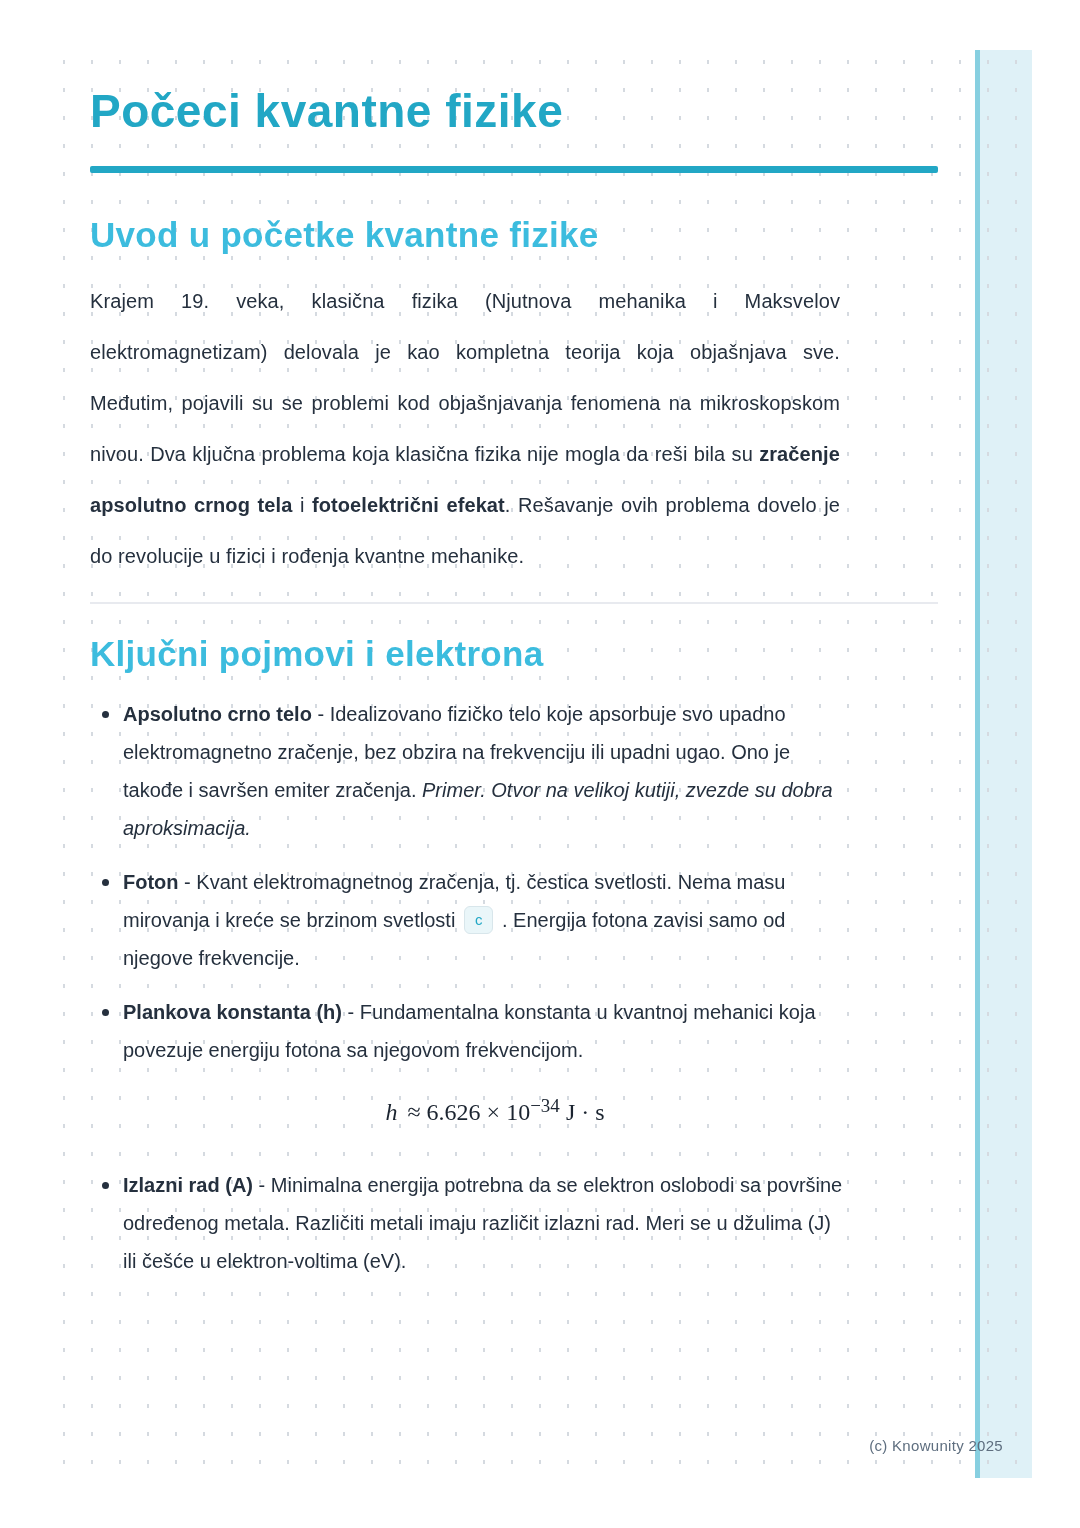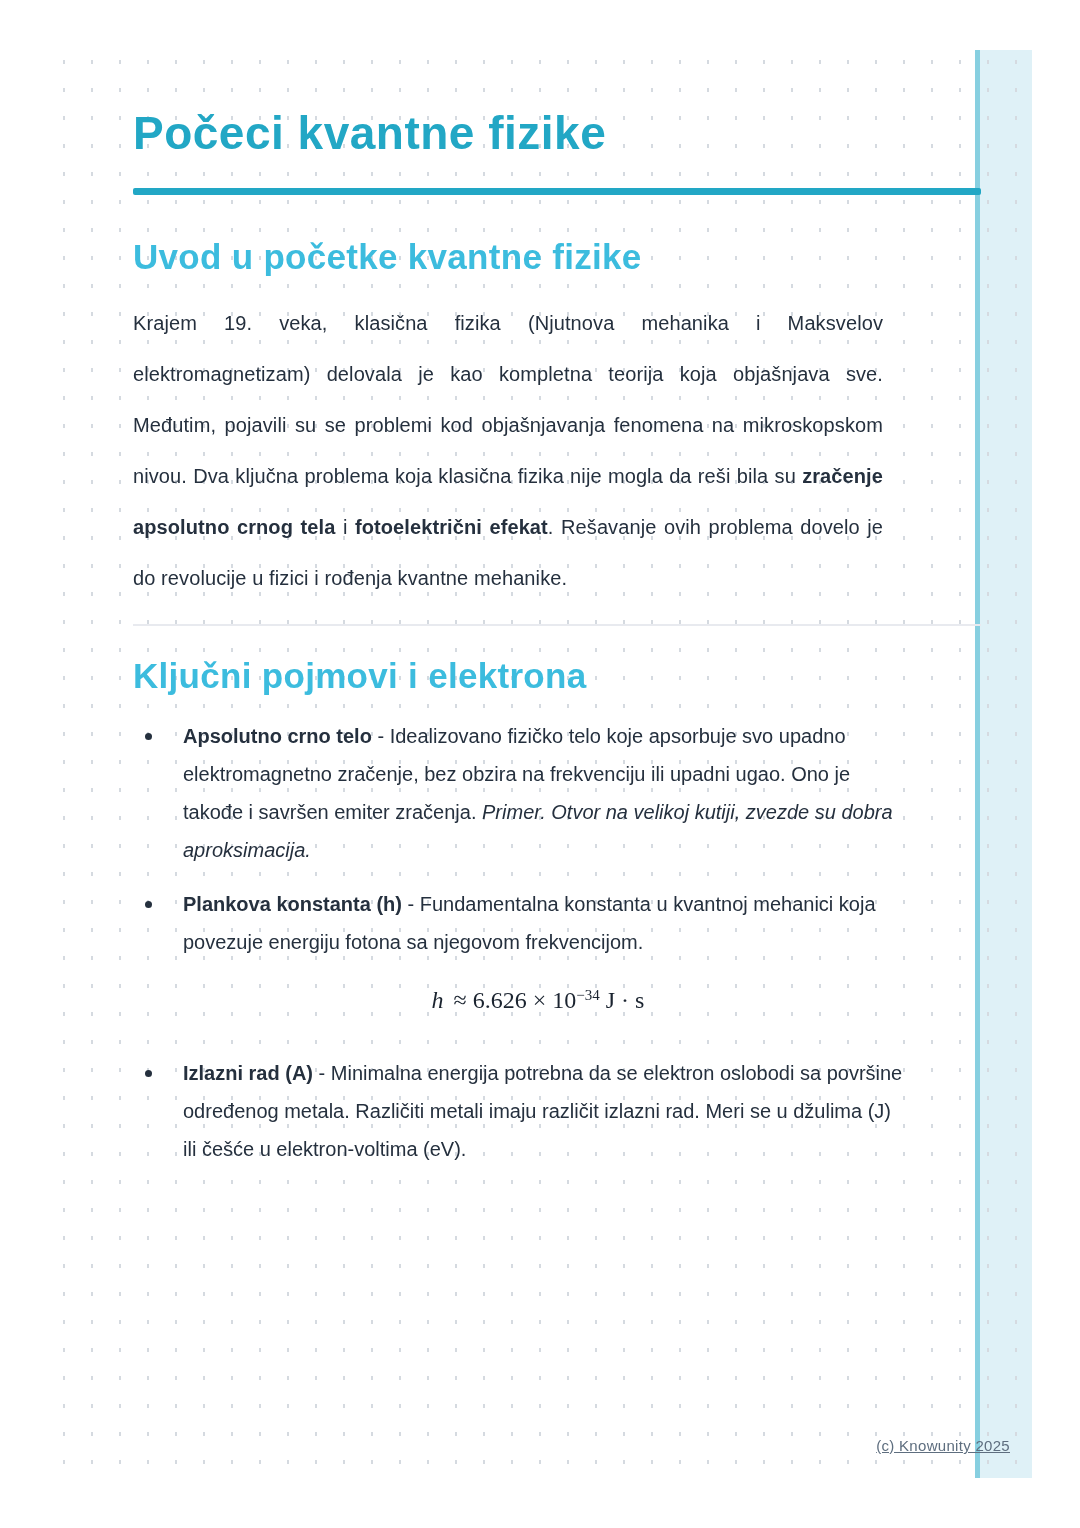--- a/index.html
+++ b/index.html
@@ -36,24 +36,23 @@
   .dots{
     position:absolute;
     left:54px; top:50px;
     width:978px; height:1428px;
     background-image:radial-gradient(1.3px 2.6px at 10px 12px, var(--dot) 97%, rgba(0,0,0,0) 100%);
     background-size:28px 28px;
     pointer-events:none;
   }
   .content{
     position:absolute;
-    left:90px; top:106px;
+    left:90px; top:84px;
     width:848px;
     color:var(--text);
-    margin-left:43px;
   }
   h1.title{
     font-size:46px;
     line-height:54px;
     font-weight:bold;
     letter-spacing:0.5px;
     color:var(--accent);
     margin-bottom:28px;
   }
   .rule{
@@ -88,21 +87,20 @@
     width:770px;
   }
   ul.terms li.bullet{
     display:flex;
     align-items:flex-start;
     gap:14px;
     padding-left:12px;
     font-size:20px;
     line-height:38px;
     margin-bottom:16px;
-    justify-content:space-between;
   }
   .bdot{
     flex:0 0 auto;
     width:7px; height:7px;
     border-radius:50%;
     background:var(--text);
     margin-top:16px;
   }
   .btext{max-width:720px;}
   .b{font-weight:bold;}
@@ -122,31 +120,30 @@
   li.formula-block{
     list-style:none;
     text-align:center;
     width:810px;
     font-family:"Liberation Serif","DejaVu Serif",serif;
     font-size:24px;
     color:#1B2430;
     margin:26px 0 40px 0;
   }
   .f-var{font-style:italic;padding-right:4px;}
-  .f-exp{font-size:15px;vertical-align:8px;}
+  .f-exp{font-size:19px;vertical-align:8px;}
   .f-unit{padding-left:6px;}
   .footer{
     position:absolute;
     top:1437px;
-    right:70px;
+    right:77px;
     font-size:15px;
     letter-spacing:0.3px;
     color:var(--footer);
     z-index:5;
-    text-decoration:underline;
   }
 </style>
 </head>
 <body>
 
 <div class="page">
 
   <div class="stripe"></div>
   <div class="dots"></div>
 
@@ -164,20 +161,24 @@
 
     <h2 class="section">Ključni pojmovi i elektrona</h2>
 
     <ul class="terms" id="terms-list">
         <li class="bullet">
           <span class="bdot"></span>
           <div class="btext"><span class="b">Apsolutno crno telo</span><span class=""> - Idealizovano fizičko telo koje apsorbuje svo upadno elektromagnetno zračenje, bez obzira na frekvenciju ili upadni ugao. Ono je takođe i savršen emiter zračenja. </span><span class="i">Primer. Otvor na velikoj kutiji, zvezde su dobra aproksimacija.</span></div>
         </li>
         <li class="bullet">
           <span class="bdot"></span>
+          <div class="btext"><span class="b">Foton</span><span class=""> - Kvant elektromagnetnog zračenja, tj. čestica svetlosti. Nema masu mirovanja i kreće se brzinom svetlosti </span><span class="chip">c</span><span class=""> . Energija fotona zavisi samo od njegove frekvencije.</span></div>
+        </li>
+        <li class="bullet">
+          <span class="bdot"></span>
           <div class="btext"><span class="b">Plankova konstanta (h)</span><span class=""> - Fundamentalna konstanta u kvantnoj mehanici koja povezuje energiju fotona sa njegovom frekvencijom.</span></div>
         </li>
         <li class="formula-block"><span class="f-var">h</span> <span class="f-rel">≈</span> <span class="f-man">6.626 × 10</span><span class="f-exp">−34</span><span class="f-unit">J · s</span></li>
         <li class="bullet">
           <span class="bdot"></span>
           <div class="btext"><span class="b">Izlazni rad (A)</span><span class=""> - Minimalna energija potrebna da se elektron oslobodi sa površine određenog metala. Različiti metali imaju različit izlazni rad. Meri se u džulima (J) ili češće u elektron-voltima (eV).</span></div>
         </li>
       </ul>
 
   </div>

